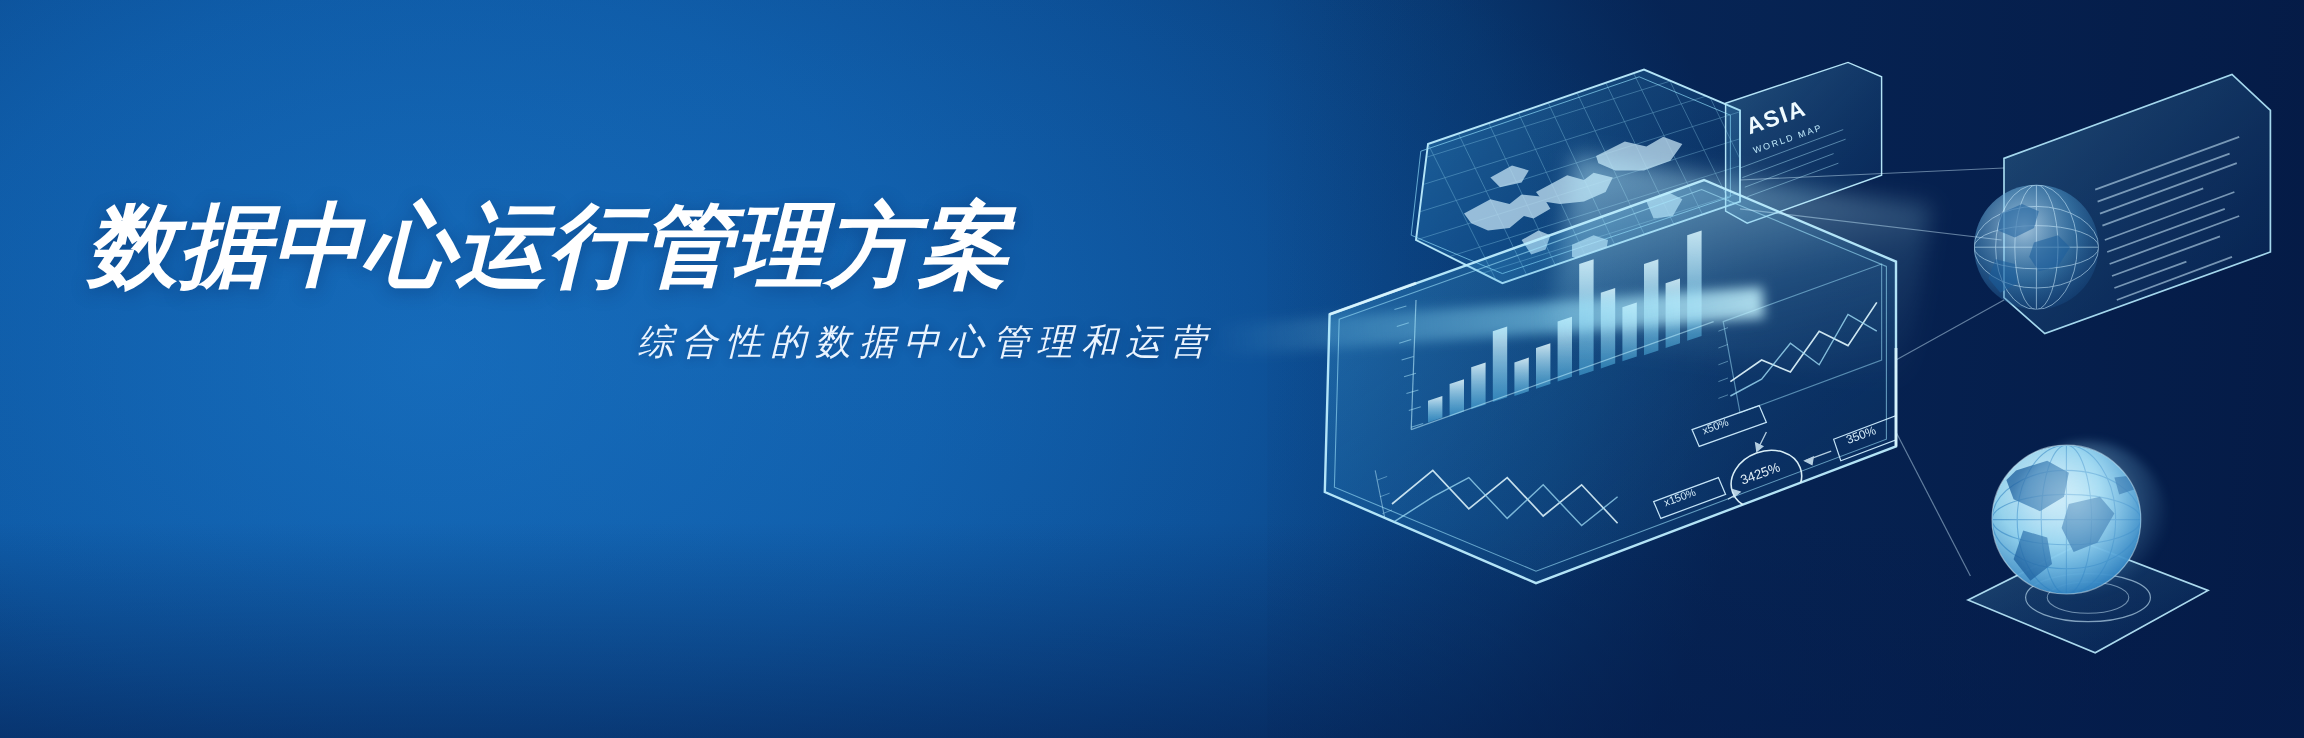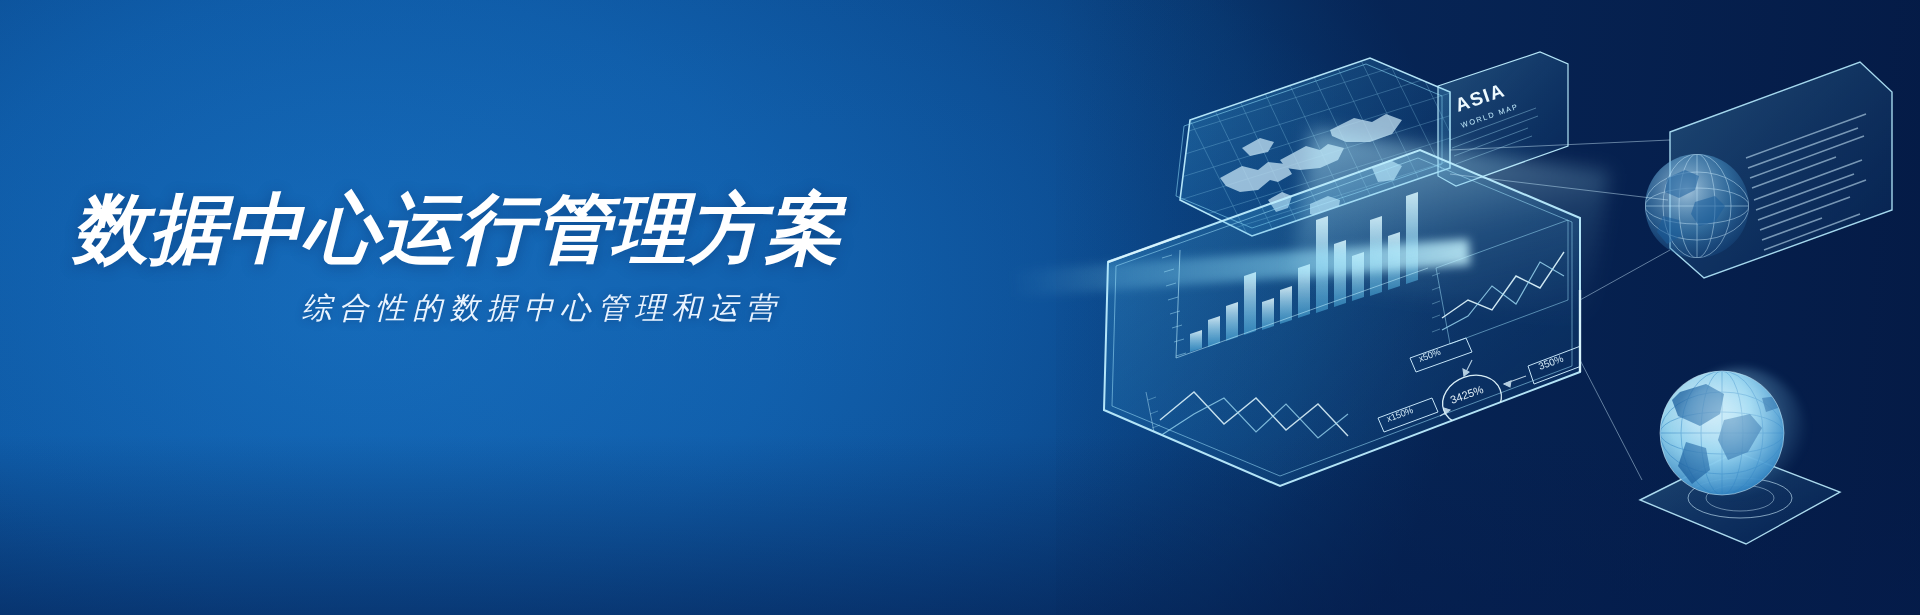--- a/index.html
+++ b/index.html
@@ -36,36 +36,36 @@
     position: absolute;
     left: 0; right: 0; bottom: 0; height: 180px;
     background: linear-gradient(180deg, rgba(4,30,80,0) 0%, rgba(4,28,76,0.55) 100%);
     pointer-events: none;
   }
 
   
   .text-block {
     position: absolute;
     left: 72px;
-    top: 189px;
+    top: 166px;
     width: 960px;
   }
   .title {
     color: #ffffff;
     font-size: 76px;
     line-height: 1.06;
     font-weight: 700;
     font-style: italic;
     letter-spacing: 1px;
     white-space: nowrap;
     text-shadow: 0 2px 14px rgba(0,30,80,0.35);
   }
   .subtitle {
     margin-top: 18px;
-    text-align: center;
+    text-align: right;
     color: #eaf4ff;
     font-size: 30px;
     font-style: italic;
     font-weight: 400;
     letter-spacing: 7px;
     white-space: nowrap;
     padding-right: 20px;
     text-shadow: 0 1px 8px rgba(0,30,80,0.4);
   }
 

